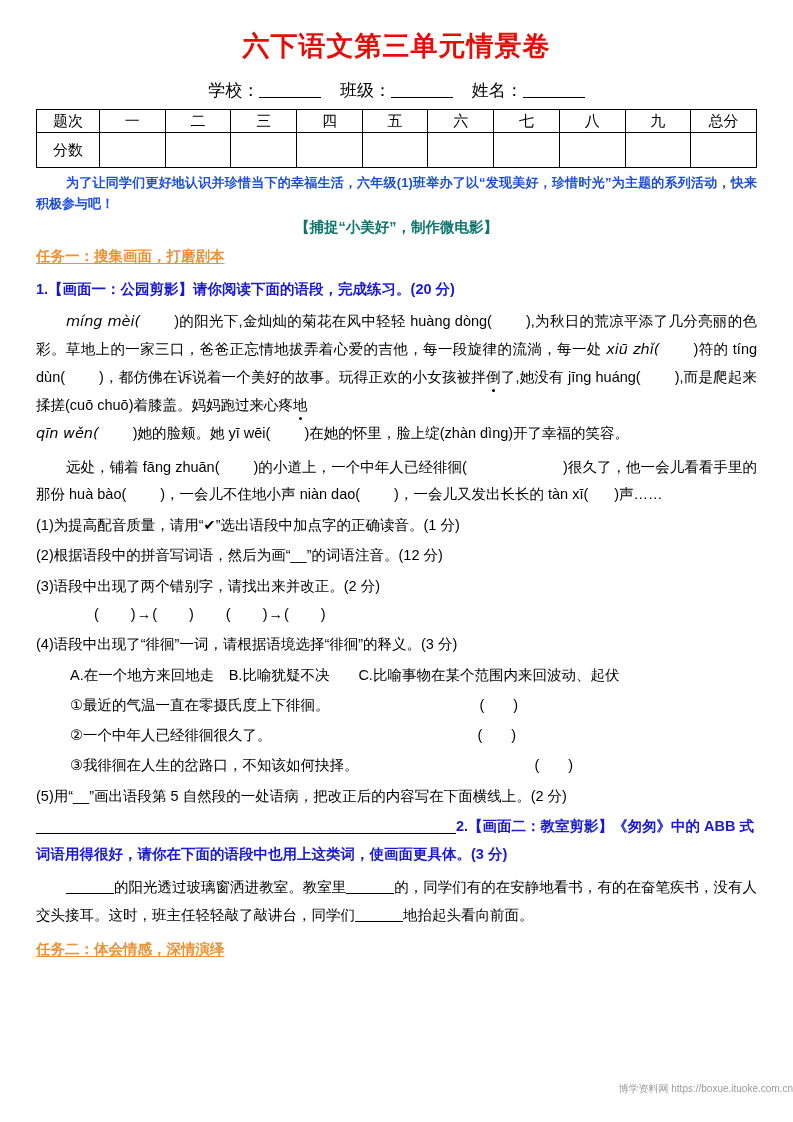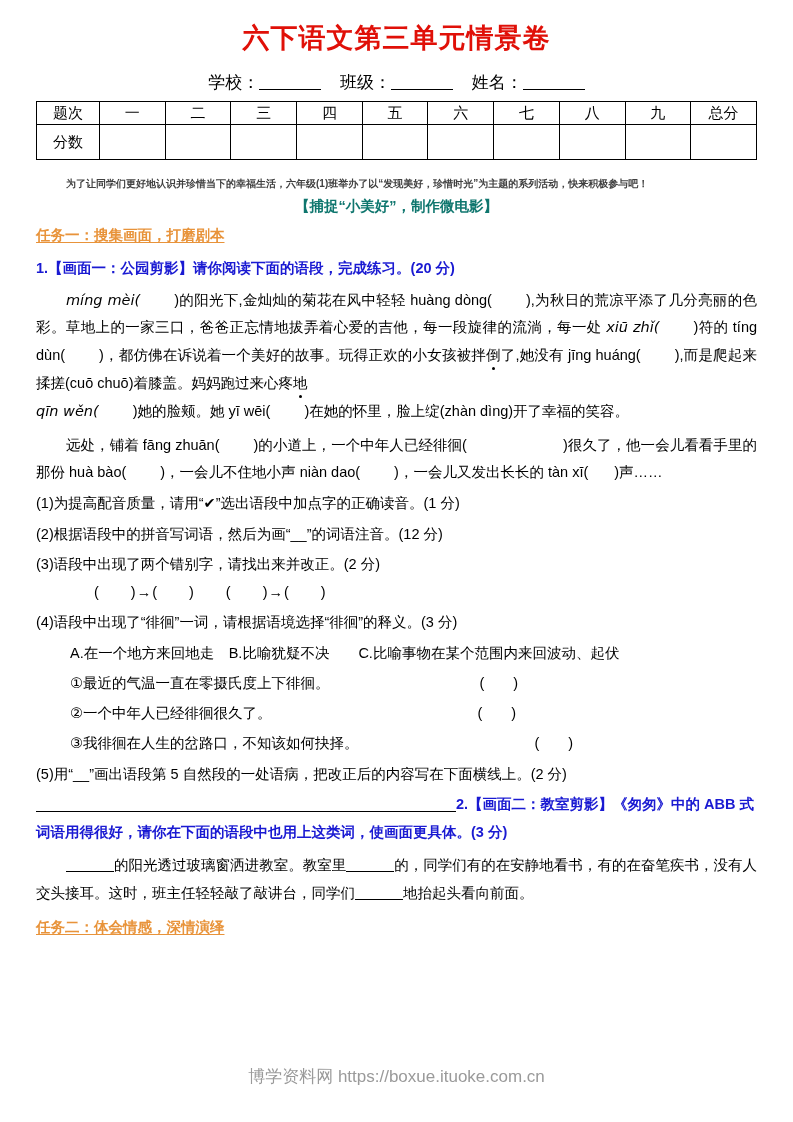--- a/index.html
+++ b/index.html
@@ -24,21 +24,21 @@
   }
 
   
   .doc-title {
     text-align: center;
     color: #e01008;
     font-size: 27px;
     font-weight: bold;
     letter-spacing: 1px;
     margin: 0;
-    padding-top: 22px;
+    padding-top: 30px;
     line-height: 1.2;
   }
 
   
   .identity-row {
     text-align: center;
     font-size: 17px;
     margin-top: 17px;
     white-space: nowrap;
   }
@@ -69,26 +69,26 @@
     text-align: center;
     font-size: 15px;
     height: 22px;
     padding: 0;
   }
   .score-table tr.row-scores td { height: 34px; }
   .score-table td.lbl { width: 62px; }
 
   
   .red-intro {
-    color: #404040;
-    font-weight: bold;
-    font-size: 10px;
+    color: #1d4ed8;
+    font-weight: bold;
+    font-size: 13px;
     line-height: 1.62;
     text-indent: 30px;
-    margin-top: 16px;
+    margin-top: 4px;
     text-align: justify;
   }
   .red-center {
     color: #0f766e;
     font-weight: bold;
     font-size: 14.5px;
     text-align: center;
     margin-top: 4px;
   }
 
@@ -173,24 +173,24 @@
     width: 48px;
     height: 14px;
     vertical-align: -2px;
   }
 
   
   .watermark {
     position: absolute;
     left: 0;
     right: 0;
-    bottom: 34px;
-    text-align: center;
+    bottom: 26px;
+    text-align: right;
     color: #9a9a9a;
-    font-size: 17px;
+    font-size: 10px;
   }
 </style>
 </head>
 <body>
 
 <div class="page">
 
   <h1 class="doc-title">六下语文第三单元情景卷</h1>
 
   <div class="identity-row">

